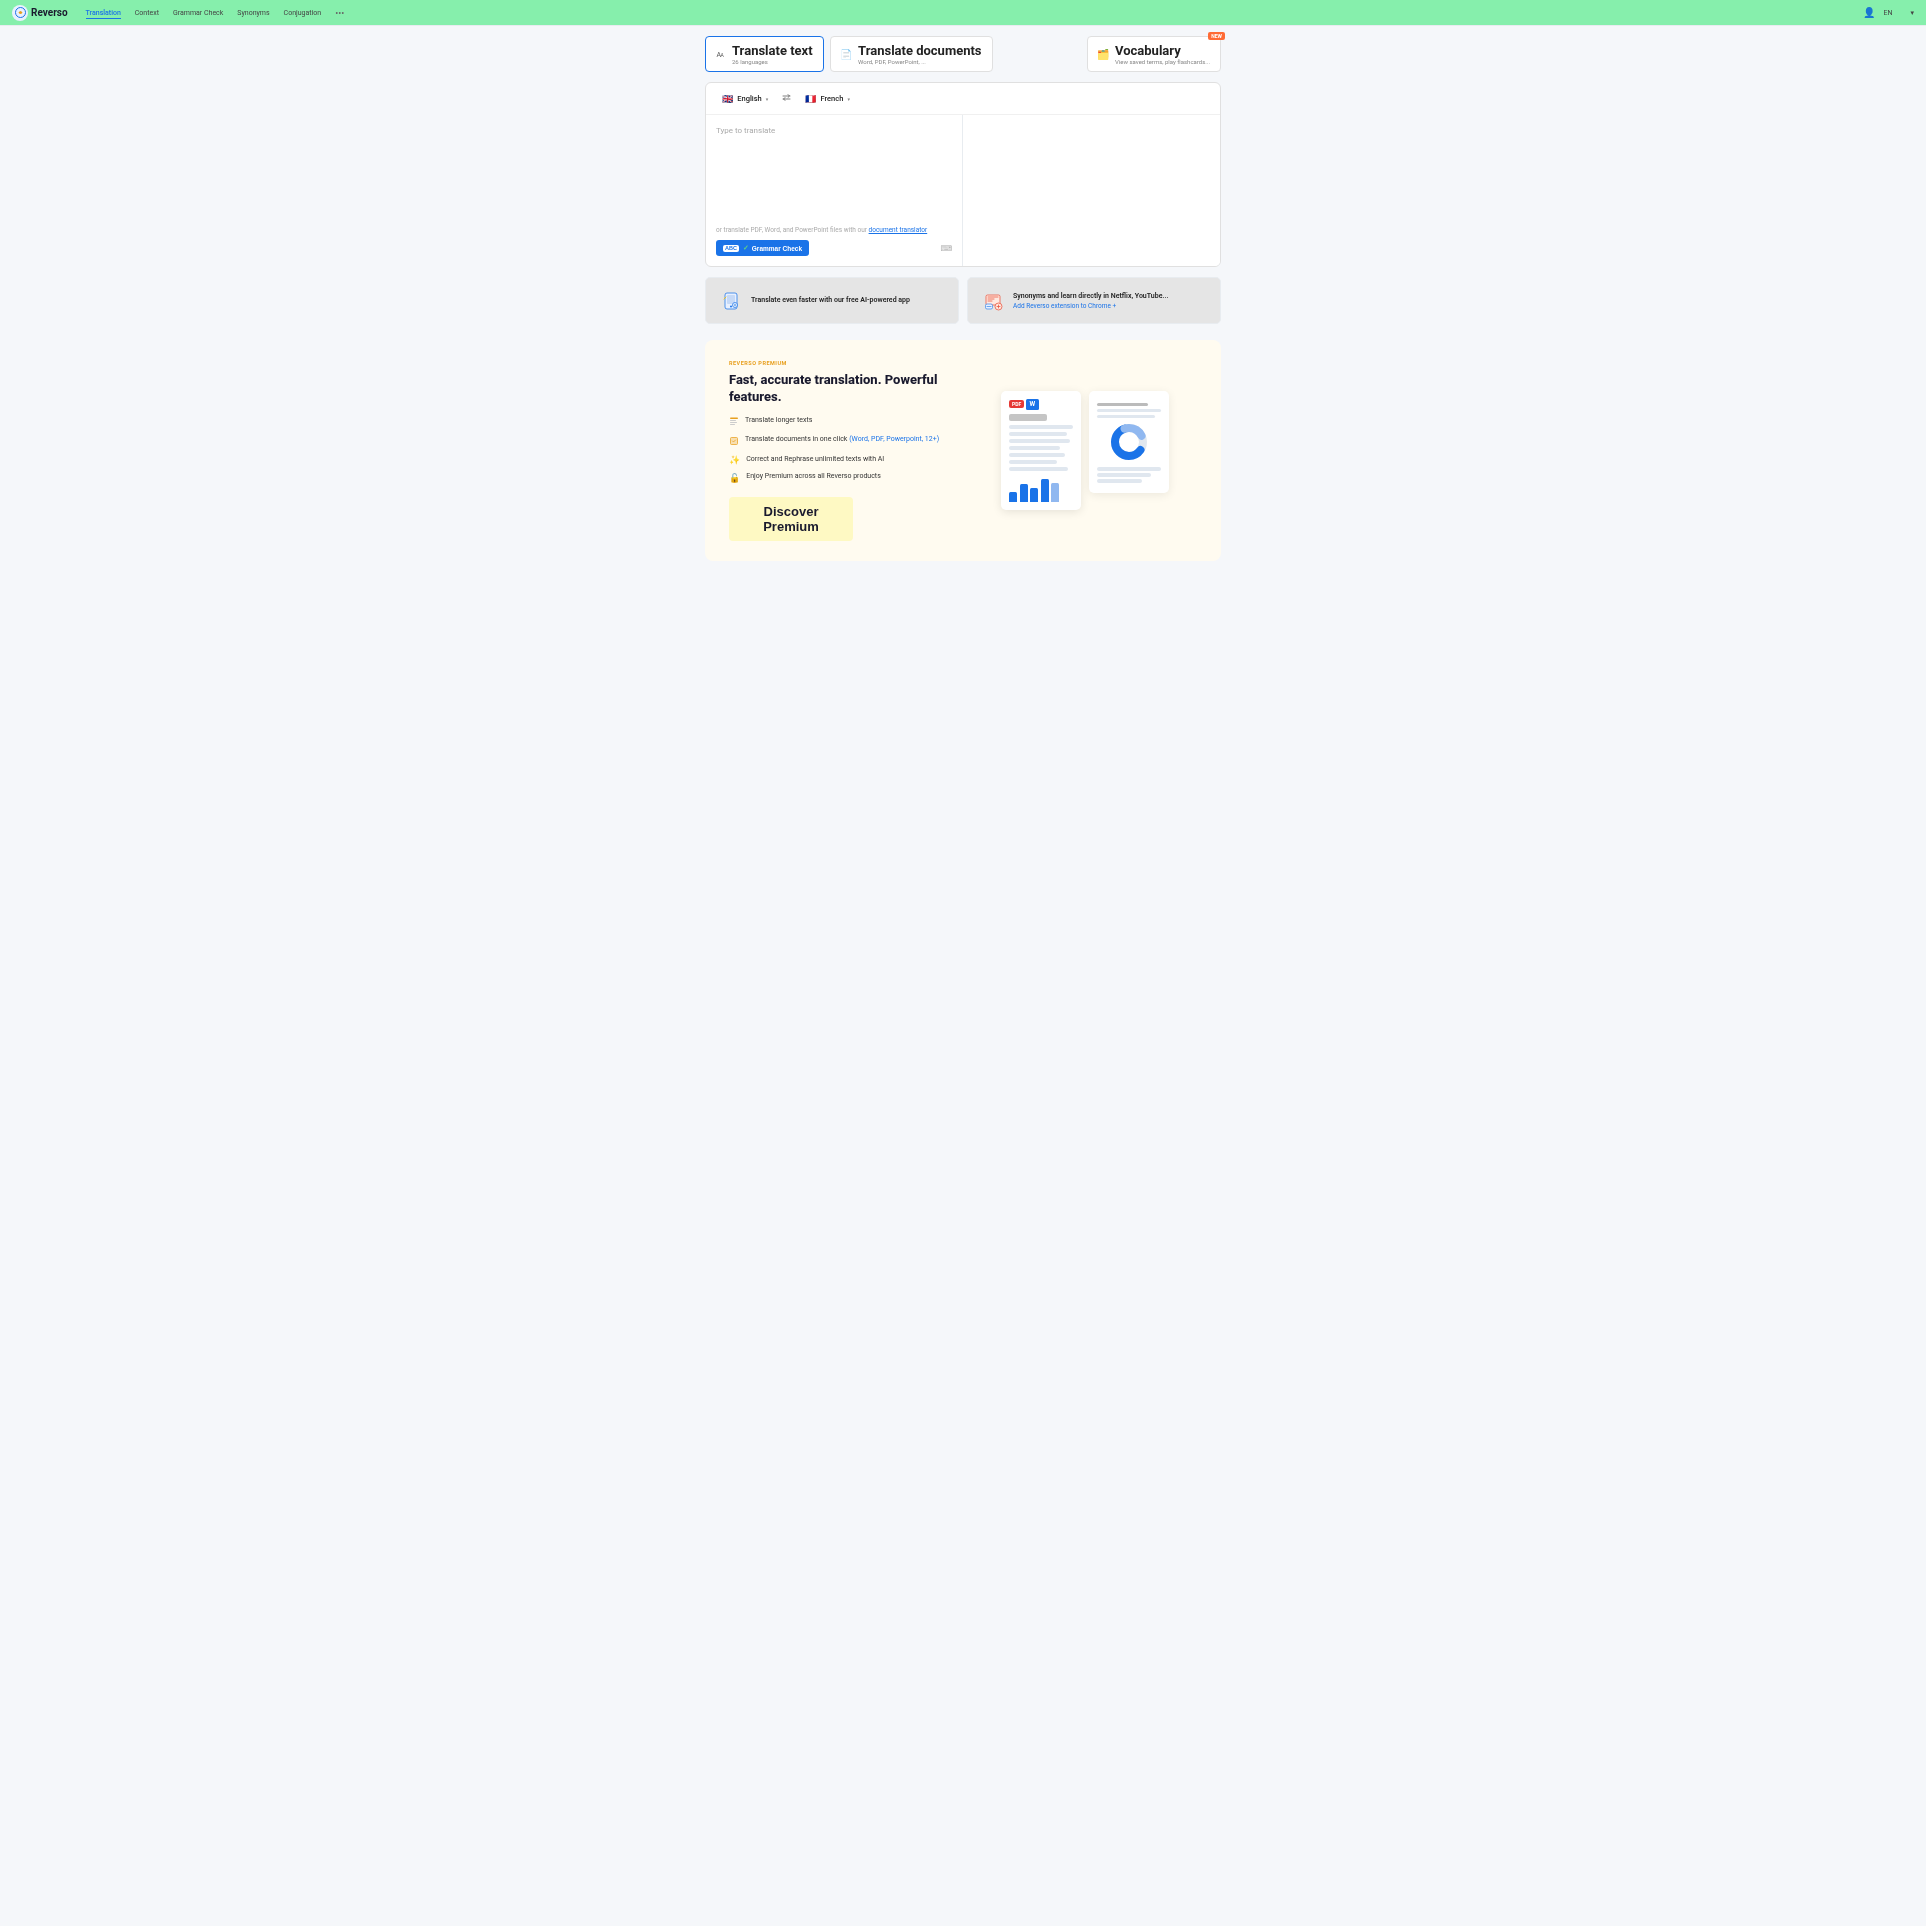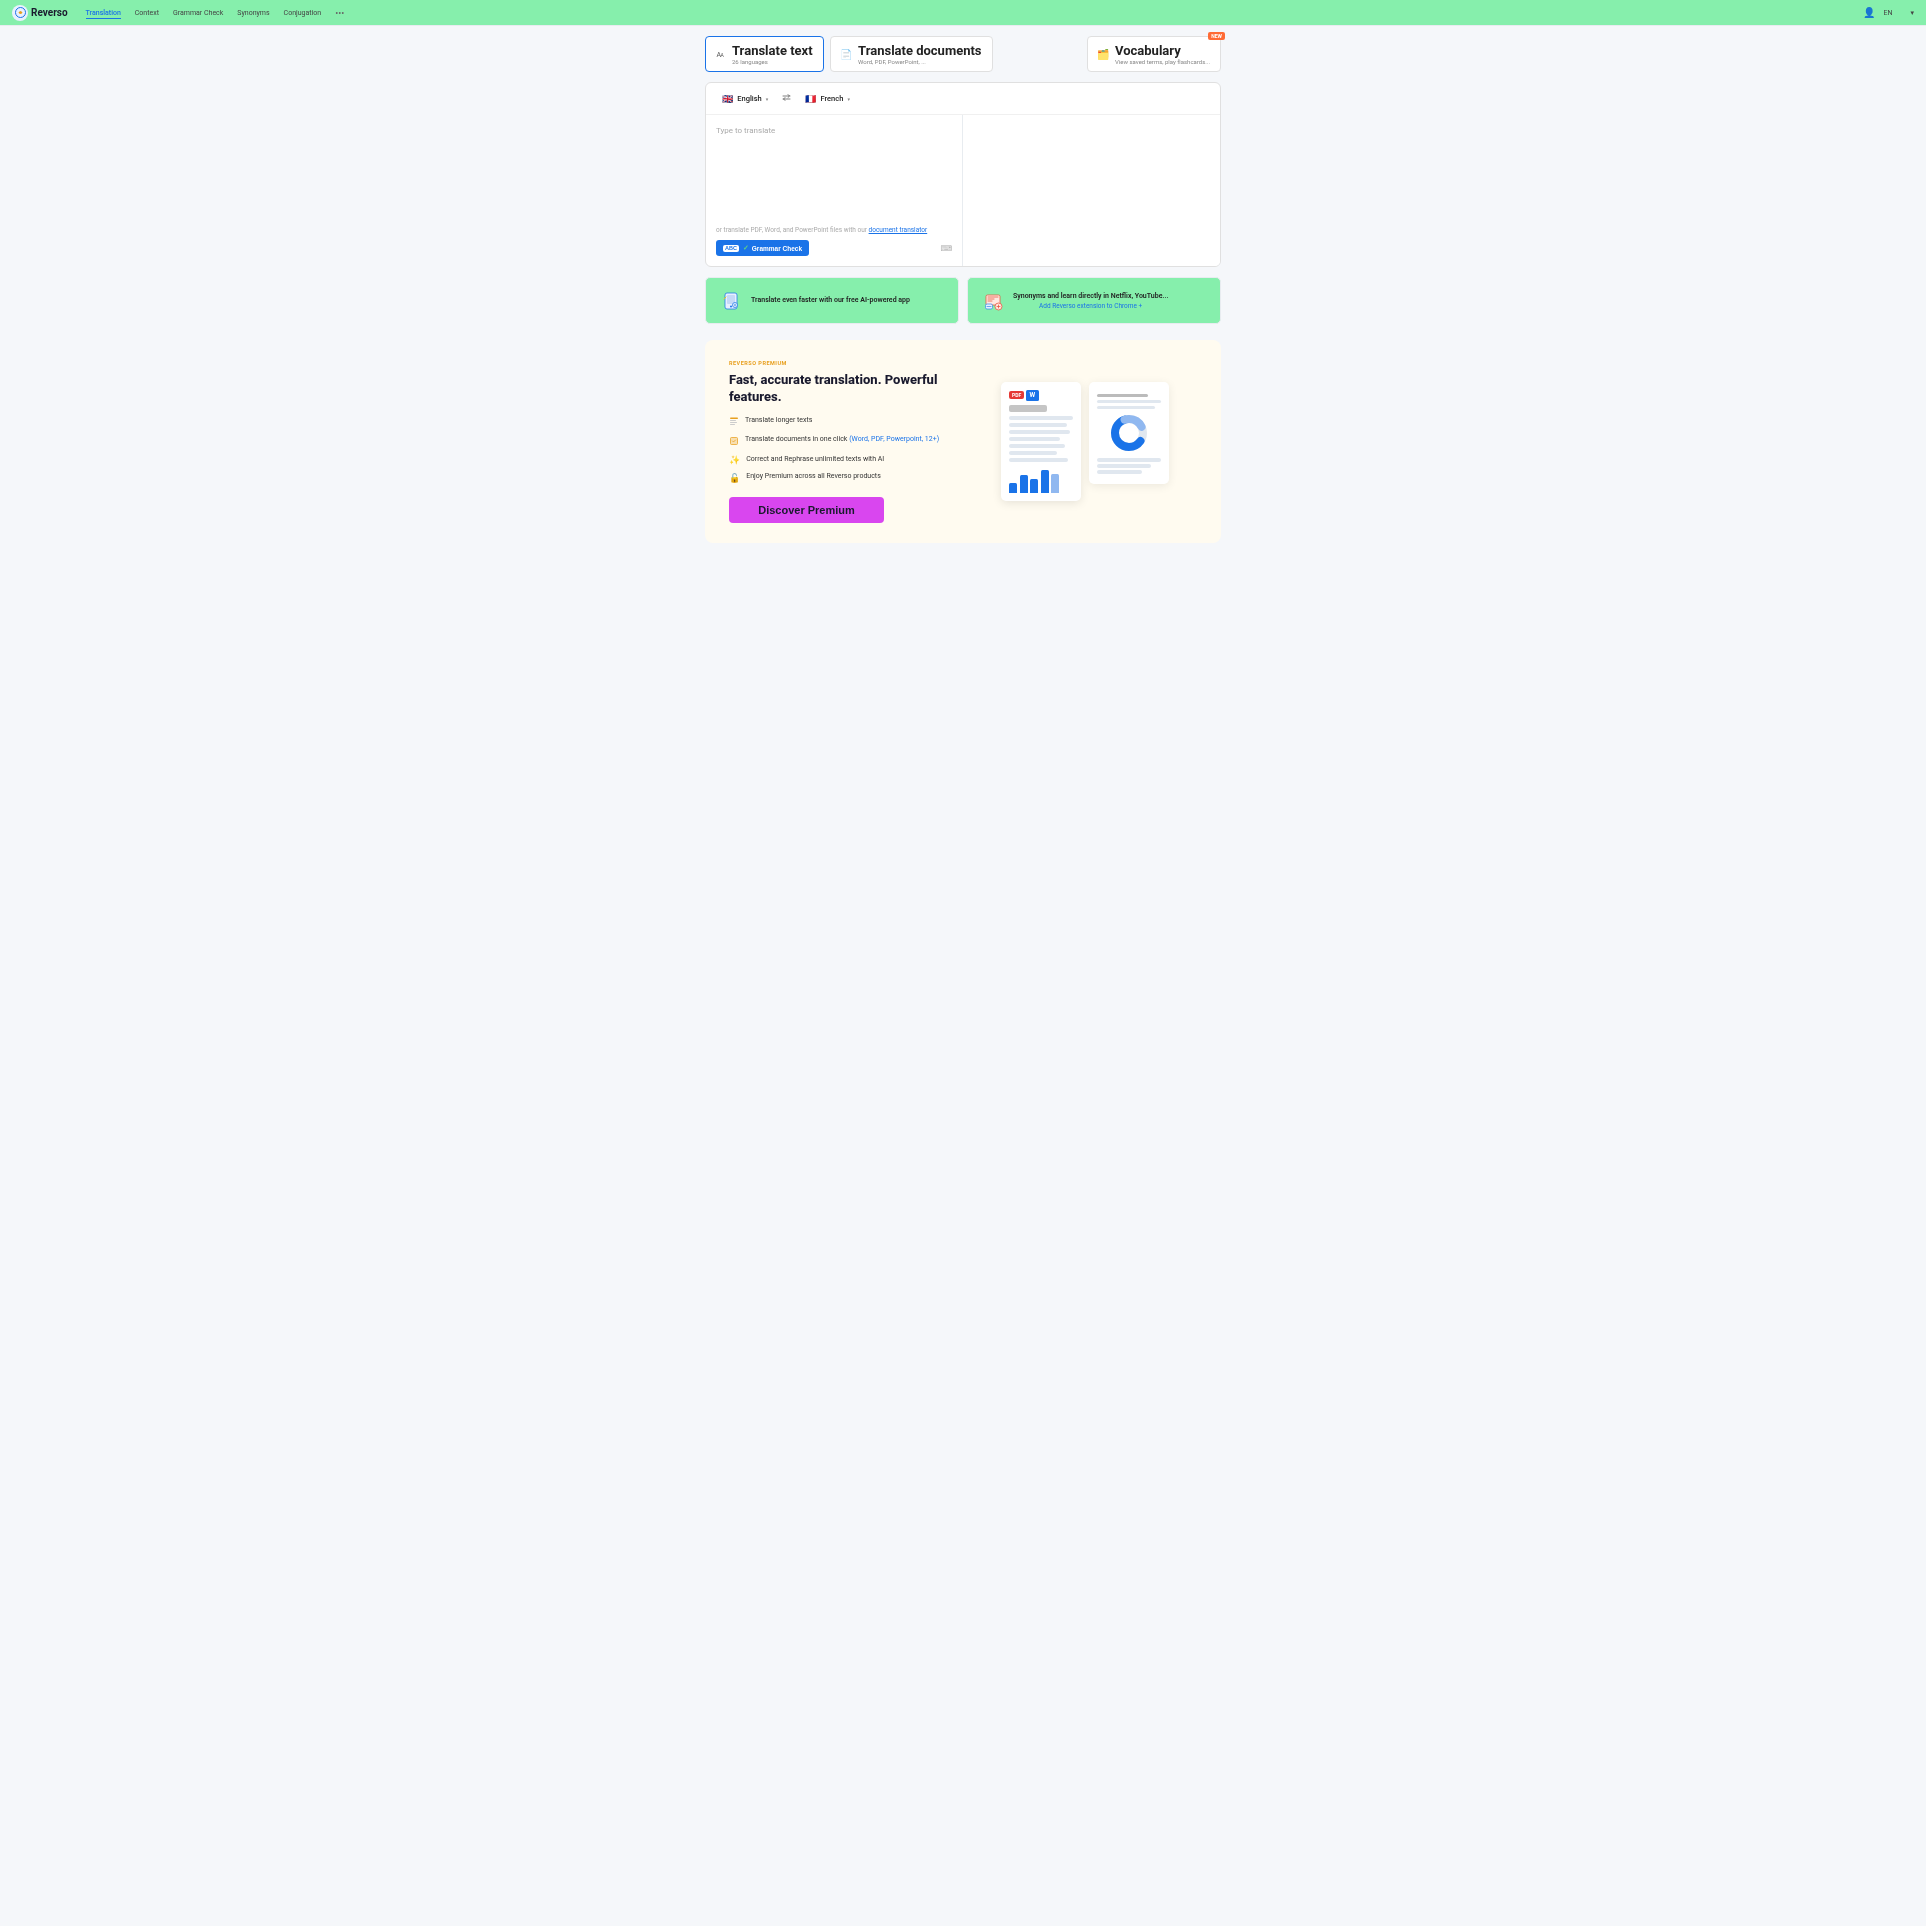--- a/index.html
+++ b/index.html
@@ -205,29 +205,28 @@
     .keyboard-icon { font-size: 8px; color: #aaa; cursor: pointer; }
 
     
     .promo-row {
       display: grid;
       grid-template-columns: 1fr 1fr;
       gap: 8px;
       margin-bottom: 16px;
     }
     .promo-card {
-      background: #86efac;
+      background: #e5e5e5;
       border-radius: 5px;
       border: 0.5px solid #e8ecf0;
       padding: 10px 12px;
       display: flex;
       align-items: center;
       gap: 8px;
       cursor: pointer;
-      text-align: center;
     }
     .promo-icon-wrap {
       width: 25px; height: 25px;
       display: flex; align-items: center; justify-content: center;
       flex-shrink: 0;
       font-size: 15px;
     }
     .promo-title { font-size: 7px; font-weight: 600; color: #222; margin-bottom: 2px; }
     .promo-link { font-size: 6.5px; color: #1a73e8; cursor: pointer; }
 
@@ -262,29 +261,29 @@
       display: flex;
       align-items: flex-start;
       gap: 6px;
       margin-bottom: 7px;
       font-size: 7px;
       color: #333;
     }
     .feature-icon { font-size: 9px; flex-shrink: 0; margin-top: 0.5px; }
     .feature-highlight { color: #1a73e8; }
     .discover-btn {
-      background: #d946ef;
+      background: #fef9c3;
       color: #1a1a2e;
       border: none;
       border-radius: 4px;
       padding: 7px 16px;
-      font-size: 11px;
+      font-size: 13px;
       font-weight: 700;
       cursor: pointer;
-      width: 155px;
+      width: 124px;
       text-align: center;
     }
 
     
     .premium-visual {
       display: flex;
       gap: 8px;
       justify-content: center;
       align-items: flex-start;
     }

